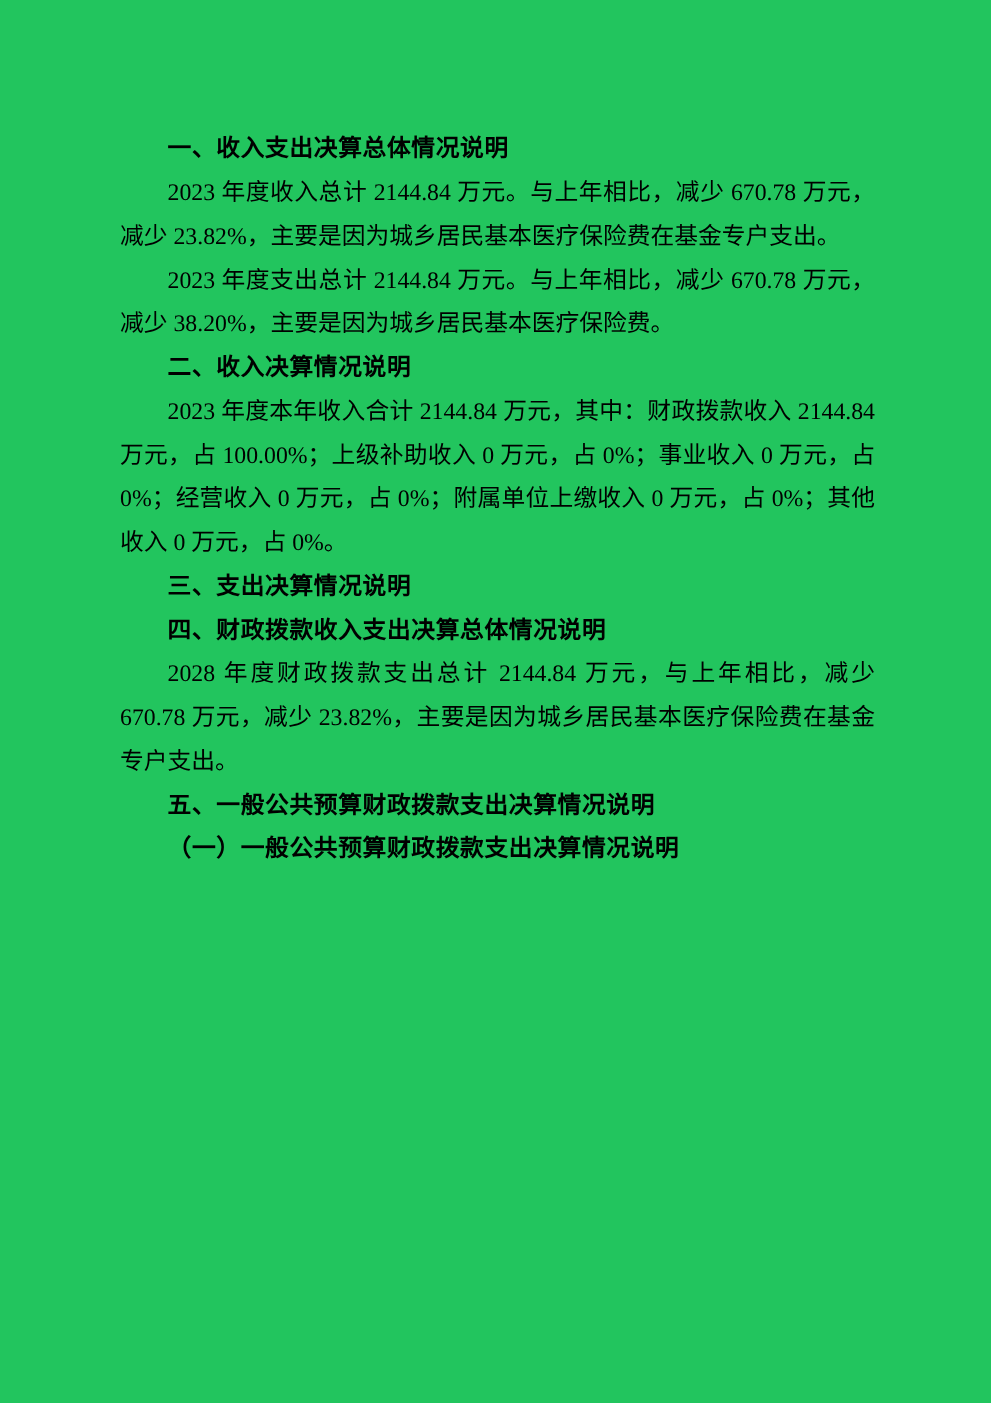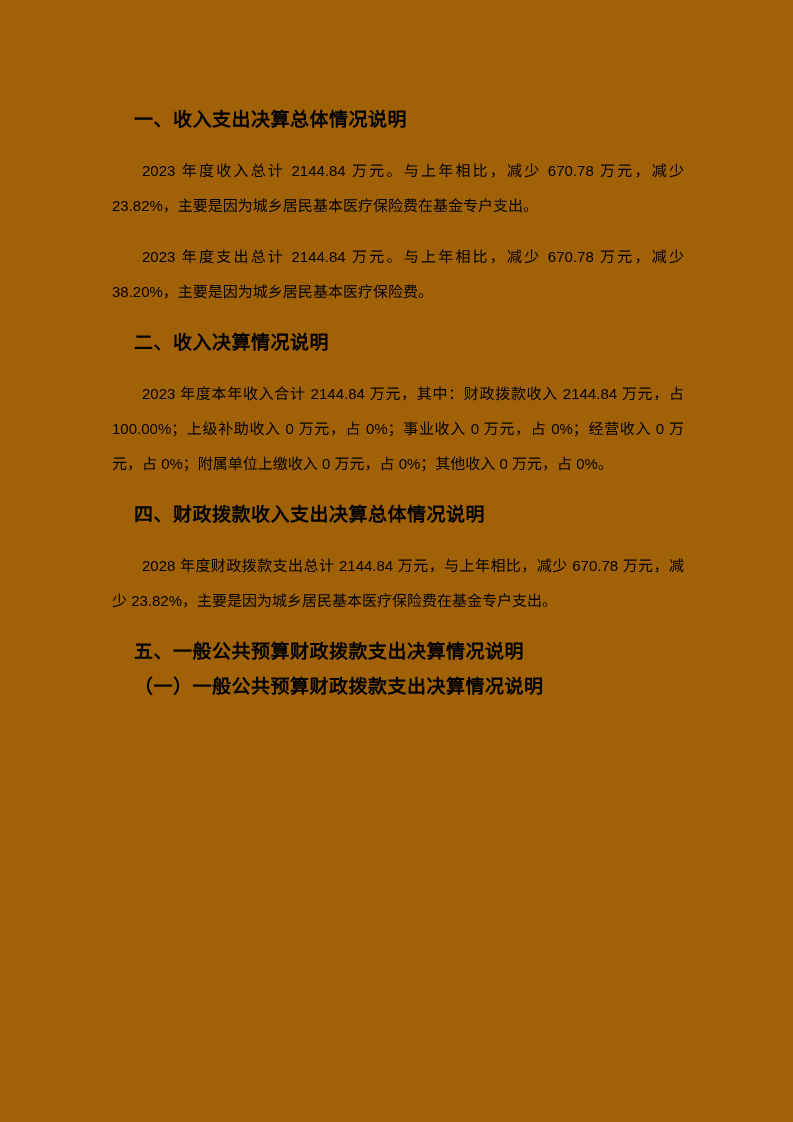--- a/index.html
+++ b/index.html
@@ -6,64 +6,65 @@
   html, body {
     margin: 0;
     padding: 0;
     background: #ffffff;
   }
   .page {
     position: relative;
     width: 793px;
     height: 1122px;
     margin: 0 auto;
-    background: #a16207;
+    background: #22c55e;
     overflow: hidden;
   }
   .content {
     position: absolute;
     top: 102px;
     left: 96px;
     width: 604px;
   }
   .heading {
     margin: 0;
     padding: 0;
     color: #000000;
     font-family: "Liberation Sans", "DejaVu Sans", sans-serif;
     font-weight: bold;
     font-size: 19px;
     line-height: 35px;
     text-indent: 2em;
     letter-spacing: 0.5px;
   }
   .para {
-    margin: 16px;
+    margin: 0;
     padding: 0;
     color: #000000;
-    font-family: Liberation Sans, sans-serif;
-    font-size: 15px;
+    font-family: Liberation Serif, serif;
+    font-size: 19px;
     line-height: 35px;
     text-indent: 2em;
     text-align: justify;
   }
 </style>
 </head>
 <body>
 
 <div class="page">
   <div class="content">
 
     <h2 class="heading">一、收入支出决算总体情况说明</h2>
     <p class="para">2023 年度收入总计 2144.84 万元。与上年相比，减少 670.78 万元，减少 23.82%，主要是因为城乡居民基本医疗保险费在基金专户支出。</p>
     <p class="para">2023 年度支出总计 2144.84 万元。与上年相比，减少 670.78 万元，减少 38.20%，主要是因为城乡居民基本医疗保险费。</p>
 
     <h2 class="heading">二、收入决算情况说明</h2>
     <p class="para">2023 年度本年收入合计 2144.84 万元，其中：财政拨款收入 2144.84 万元，占 100.00%；上级补助收入 0 万元，占 0%；事业收入 0 万元，占 0%；经营收入 0 万元，占 0%；附属单位上缴收入 0 万元，占 0%；其他收入 0 万元，占 0%。</p>
 
+    <h2 class="heading">三、支出决算情况说明</h2>
 
     <h2 class="heading">四、财政拨款收入支出决算总体情况说明</h2>
     <p class="para">2028 年度财政拨款支出总计 2144.84 万元，与上年相比，减少 670.78 万元，减少 23.82%，主要是因为城乡居民基本医疗保险费在基金专户支出。</p>
 
     <h2 class="heading">五、一般公共预算财政拨款支出决算情况说明</h2>
     <h2 class="heading">（一）一般公共预算财政拨款支出决算情况说明</h2>
 
   </div>
 </div>
 

